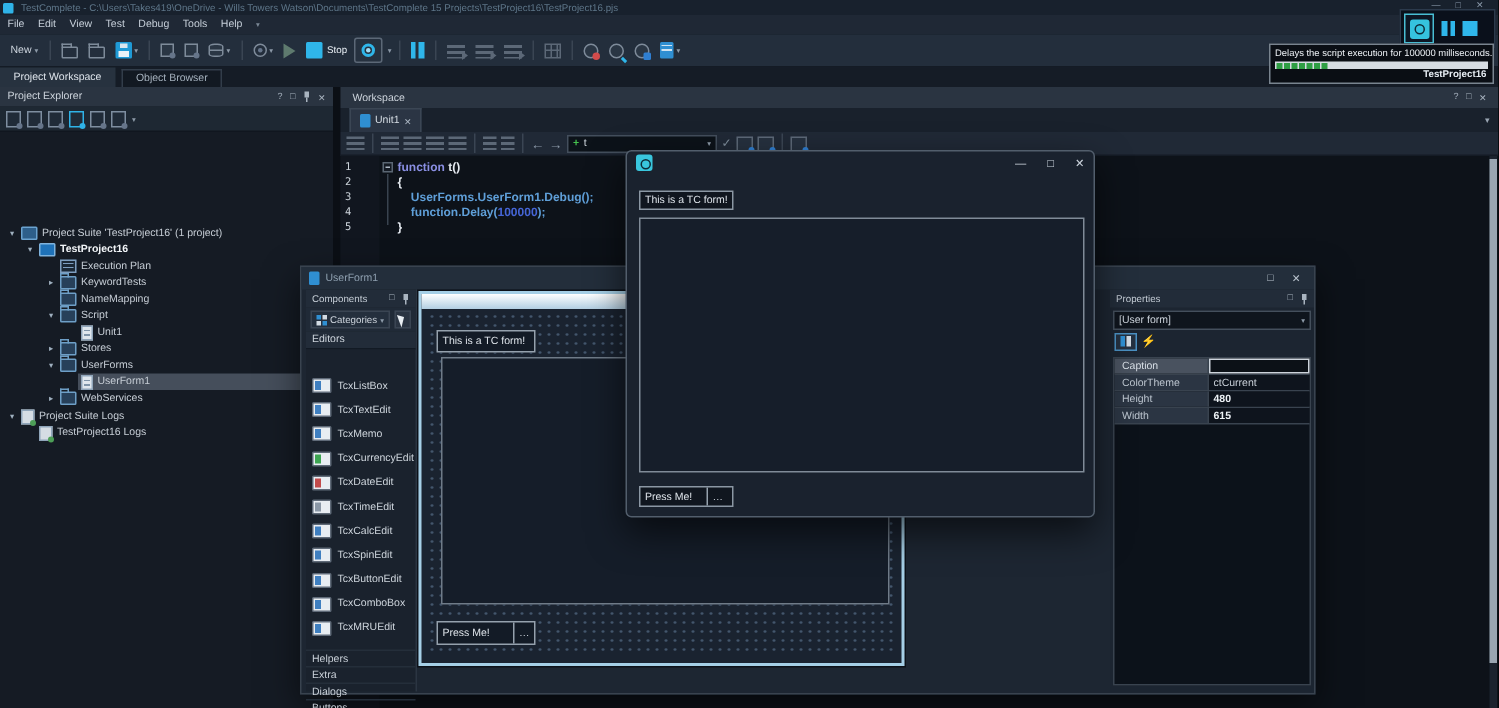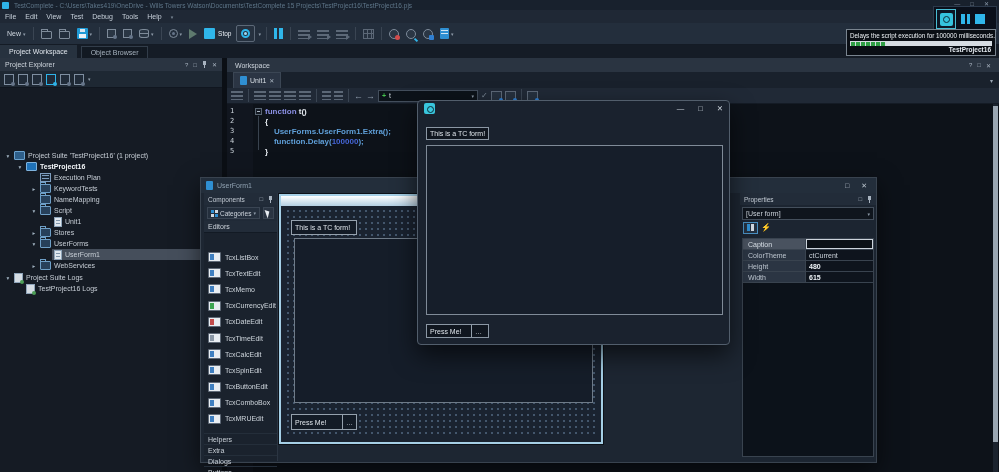--- a/index.html
+++ b/index.html
@@ -502,21 +502,21 @@
         <span class="lnum" style="top:3px">1</span>
         <span class="lnum" style="top:13px">2</span>
         <span class="lnum" style="top:23px">3</span>
         <span class="lnum" style="top:33px">4</span>
         <span class="lnum" style="top:43px">5</span>
       </div>
       <div class="foldbox"></div>
       <div class="foldline"></div>
       <div class="cl" style="top:3px"><span class="kw">function</span><span class="pl"> t()</span></div>
       <div class="cl" style="top:13px"><span class="pl">{</span></div>
-      <div class="cl" style="top:23px"><span class="idt">    UserForms.UserForm1.Extra();</span></div>
+      <div class="cl" style="top:23px"><span class="idt">    UserForms.UserForm1.Debug();</span></div>
       <div class="cl" style="top:33px"><span class="idt">    function.Delay(</span><span class="num">100000</span><span class="idt">);</span></div>
       <div class="cl" style="top:43px"><span class="pl">}</span></div>
       <div class="ed-scroll">
           <div class="ed-thumb"></div>
         </div>
     </div>
   </div>
 
   <div class="abs designer">
     <div class="dz-title">

